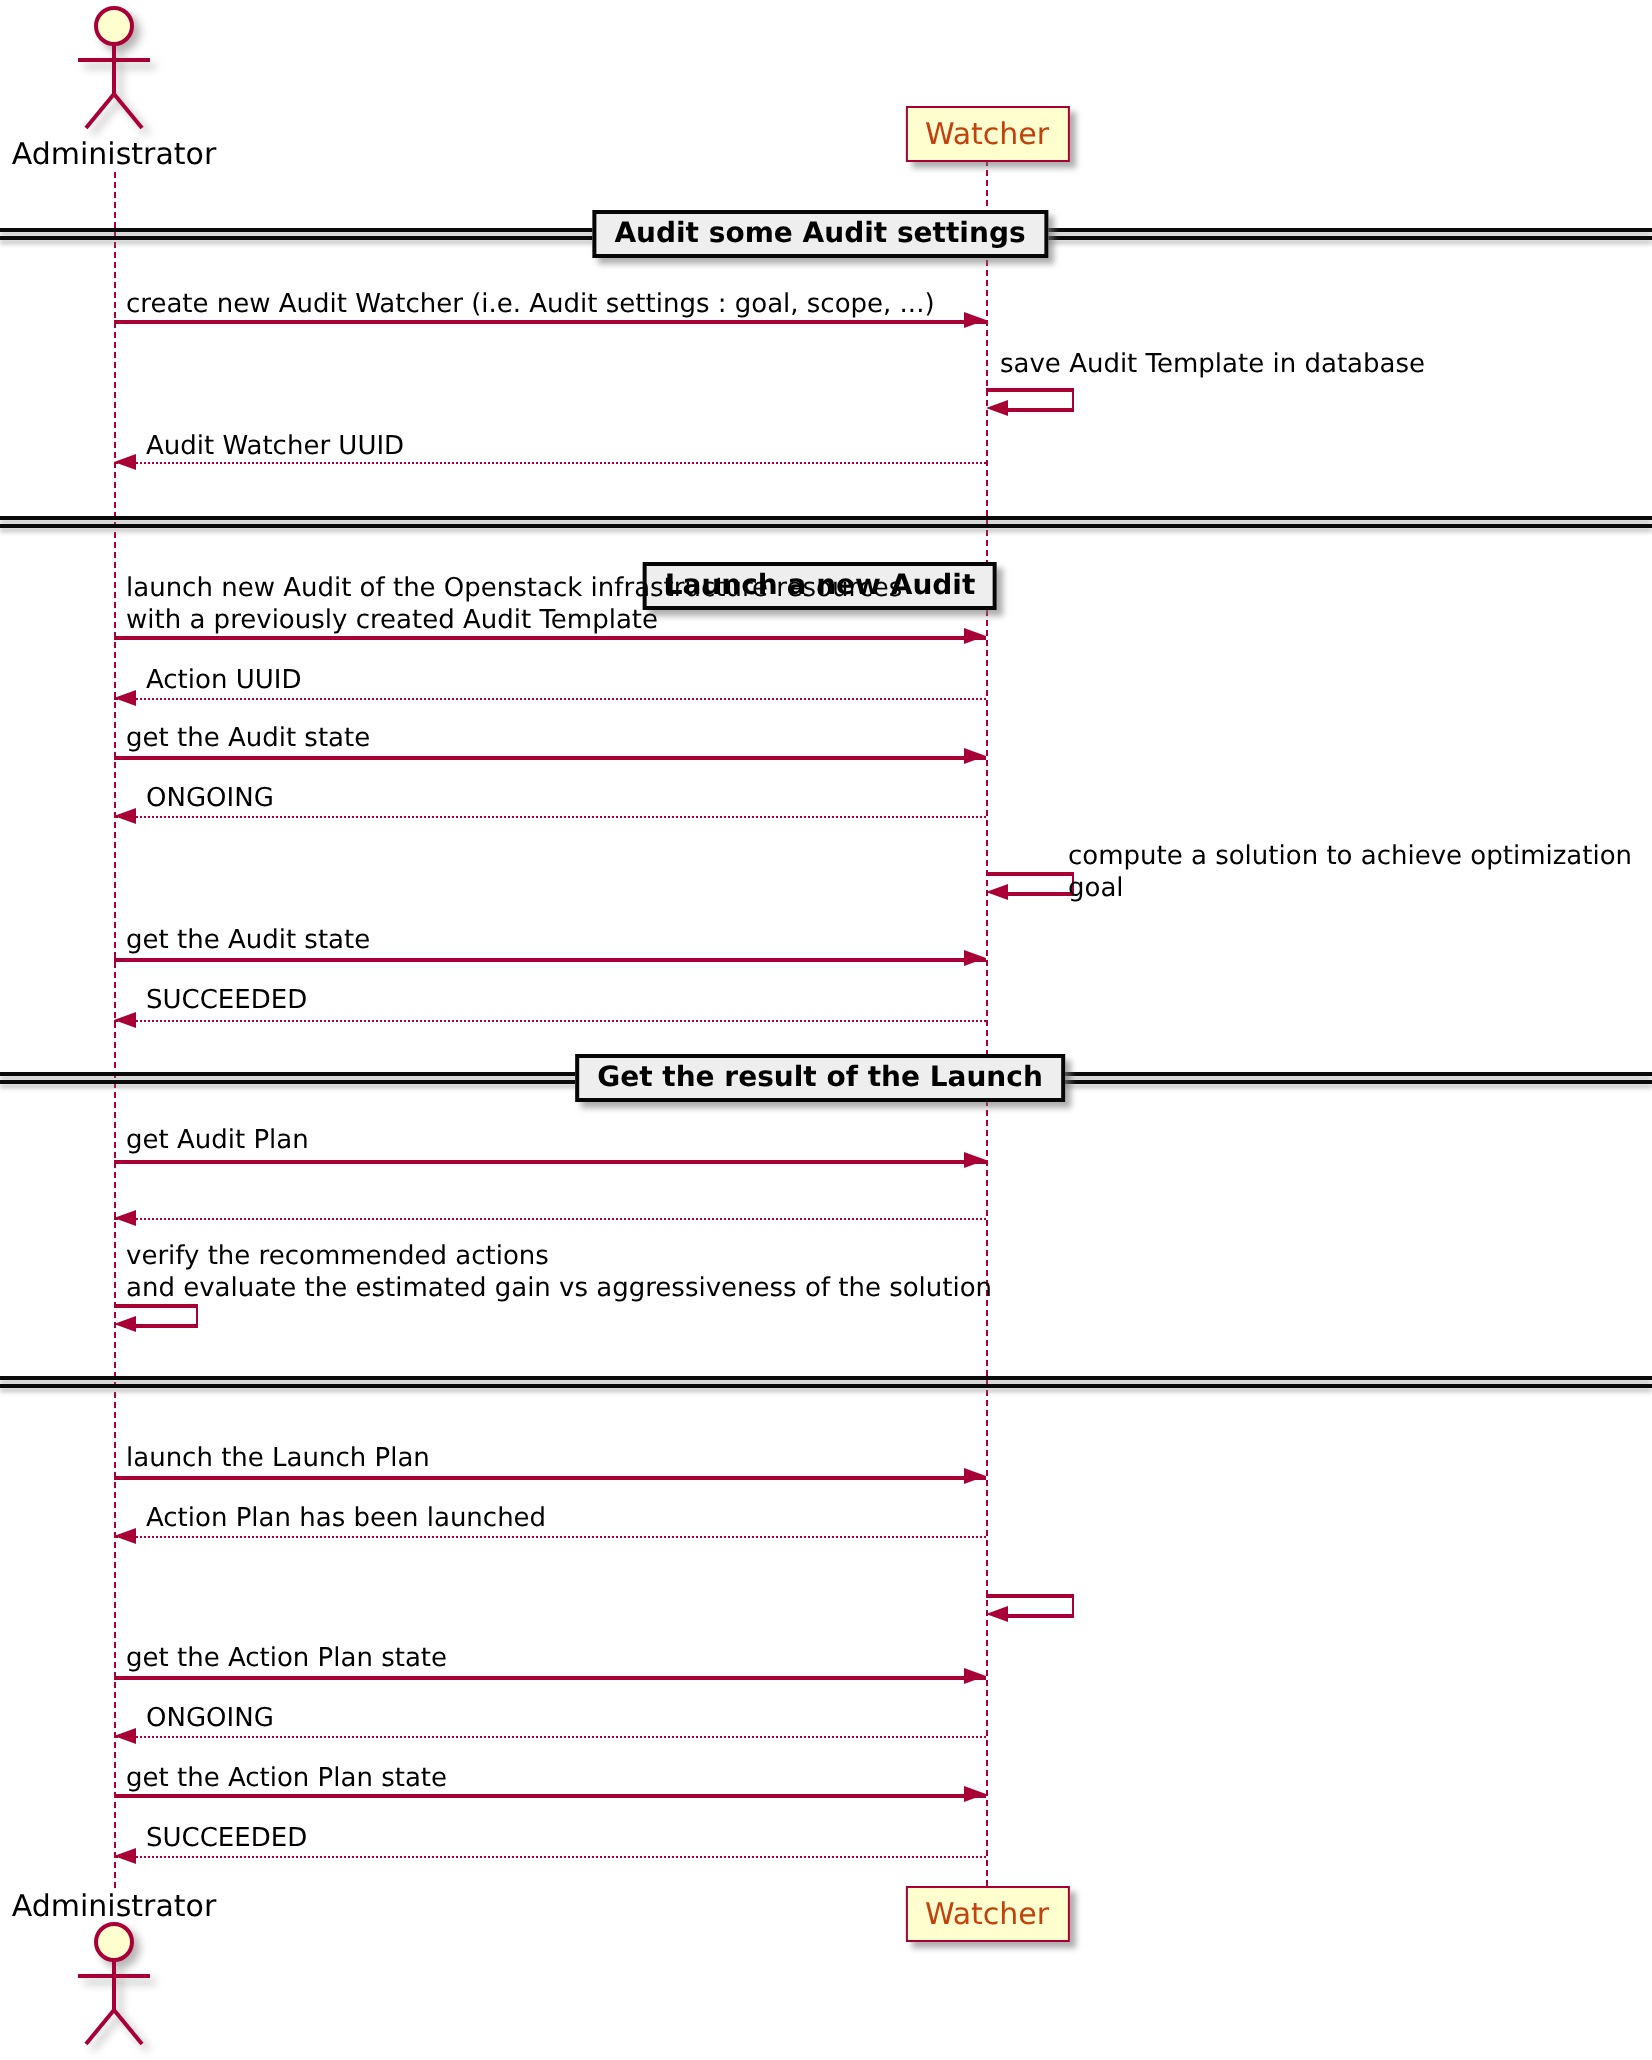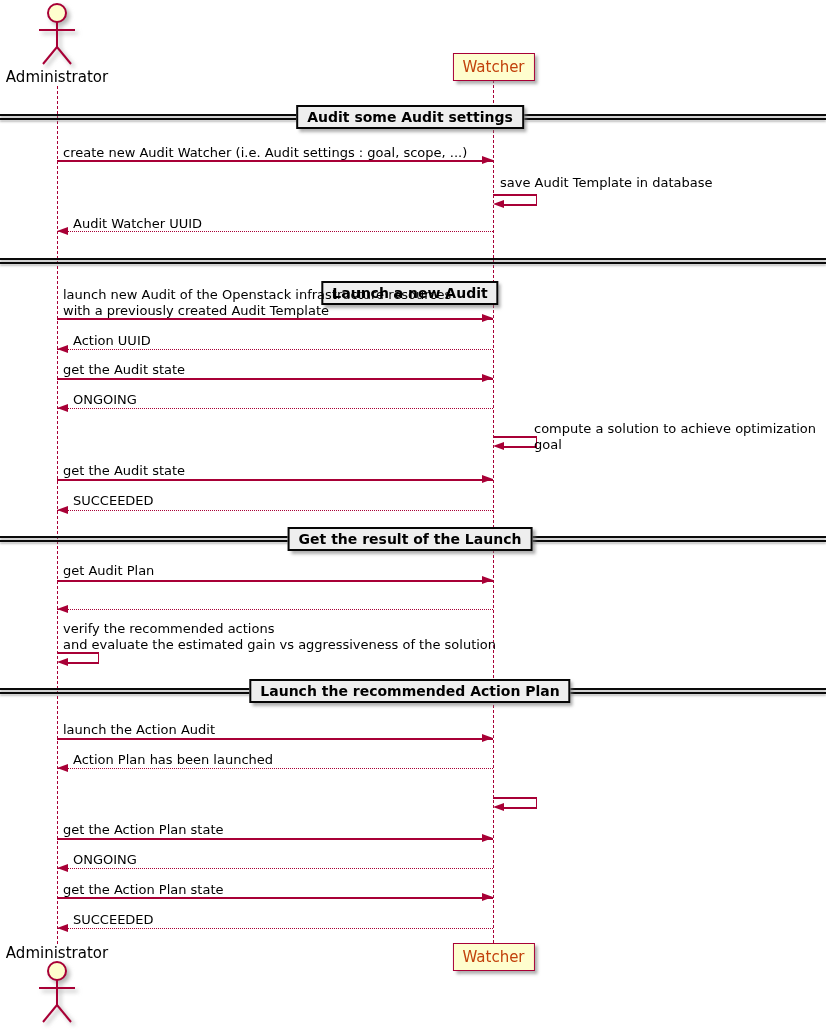--- a/index.html
+++ b/index.html
@@ -52,21 +52,20 @@
     <div class="divider-line" style="top: 118px;"></div>
     <div class="divider-box" style="left: 410px; top: 105px;">Audit some Audit settings</div>
     <div class="divider-line" style="top: 258px;"></div>
     <div class="divider-line" style="top: 262px;"></div>
     <div class="divider-box" style="left: 410px; top: 249px; margin-top: 32px;">Launch a new Audit</div>
     <div class="divider-line" style="top: 536px;"></div>
     <div class="divider-line" style="top: 540px;"></div>
     <div class="divider-box" style="left: 410px; top: 527px;">Get the result of the Launch</div>
     <div class="divider-line" style="top: 688px;"></div>
     <div class="divider-line" style="top: 692px;"></div>
-    <div class="divider-box" style="left: 410px; top: 679px;">Launch the recommended Action Plan</div>
     <div class="hline" style="left: 57px; top: 160px; width: 436px;"></div>
     <div class="head right" style="left: 482px; top: 156px;"></div>
     <div class="msg-label" style="left: 63px; top: 145px;">create new Audit Watcher (i.e. Audit settings : goal, scope, ...)</div>
     <div class="hline" style="left: 493px; top: 194px; width: 44px;"></div>
     <div class="vline" style="left: 535.5px; top: 194px; height: 10px;"></div>
     <div class="hline" style="left: 504px; top: 204px; width: 33px;"></div>
     <div class="head left" style="left: 493px; top: 200px;"></div>
     <div class="msg-label" style="left: 500px; top: 175px;">save Audit Template in database</div>
     <div class="hline dotted" style="left: 57px; top: 231px; width: 436px;"></div>
     <div class="head left" style="left: 57px; top: 227px;"></div>
@@ -101,21 +100,21 @@
     <div class="hline dotted" style="left: 57px; top: 609px; width: 436px;"></div>
     <div class="head left" style="left: 57px; top: 605px;"></div>
     <div class="hline" style="left: 57px; top: 652px; width: 42px;"></div>
     <div class="vline" style="left: 97.5px; top: 652px; height: 10px;"></div>
     <div class="hline" style="left: 68px; top: 662px; width: 31px;"></div>
     <div class="head left" style="left: 57px; top: 658px;"></div>
     <div class="msg-label" style="left: 63px; top: 621px;">verify the recommended actions
 and evaluate the estimated gain vs aggressiveness of the solution</div>
     <div class="hline" style="left: 57px; top: 738px; width: 436px;"></div>
     <div class="head right" style="left: 482px; top: 734px;"></div>
-    <div class="msg-label" style="left: 63px; top: 722px;">launch the Action Audit</div>
+    <div class="msg-label" style="left: 63px; top: 722px;">launch the Launch Plan</div>
     <div class="hline dotted" style="left: 57px; top: 768px; width: 436px;"></div>
     <div class="head left" style="left: 57px; top: 764px;"></div>
     <div class="msg-label" style="left: 73px; top: 752px;">Action Plan has been launched</div>
     <div class="hline" style="left: 493px; top: 797px; width: 44px;"></div>
     <div class="vline" style="left: 535.5px; top: 797px; height: 10px;"></div>
     <div class="hline" style="left: 504px; top: 807px; width: 33px;"></div>
     <div class="head left" style="left: 493px; top: 803px;"></div>
     <div class="hline" style="left: 57px; top: 838px; width: 436px;"></div>
     <div class="head right" style="left: 482px; top: 834px;"></div>
     <div class="msg-label" style="left: 63px; top: 822px;">get the Action Plan state</div>

